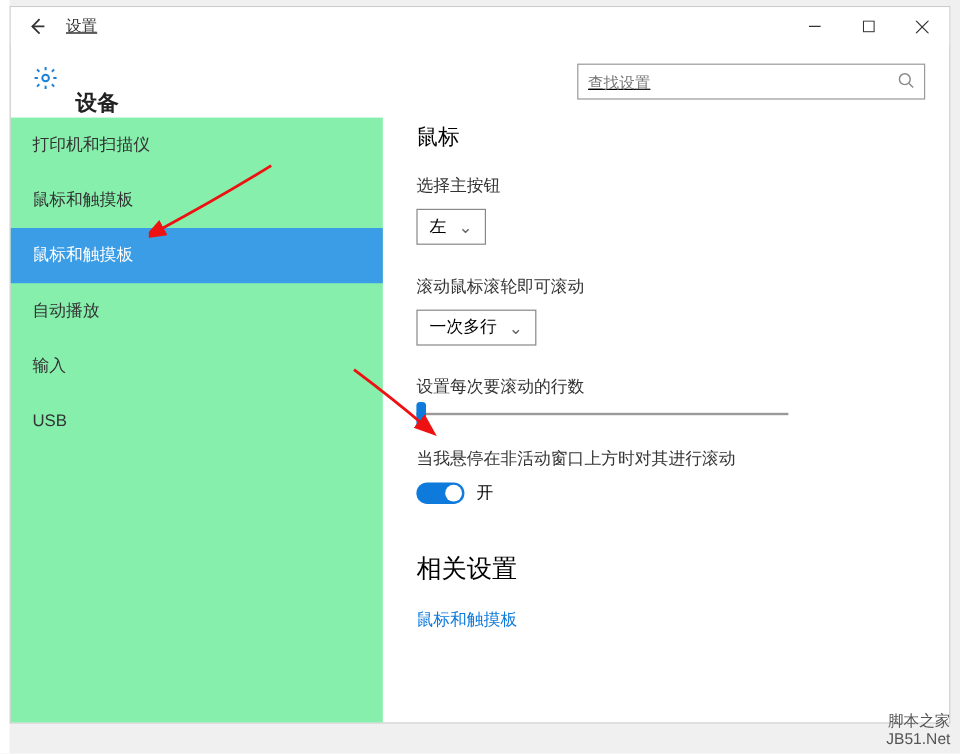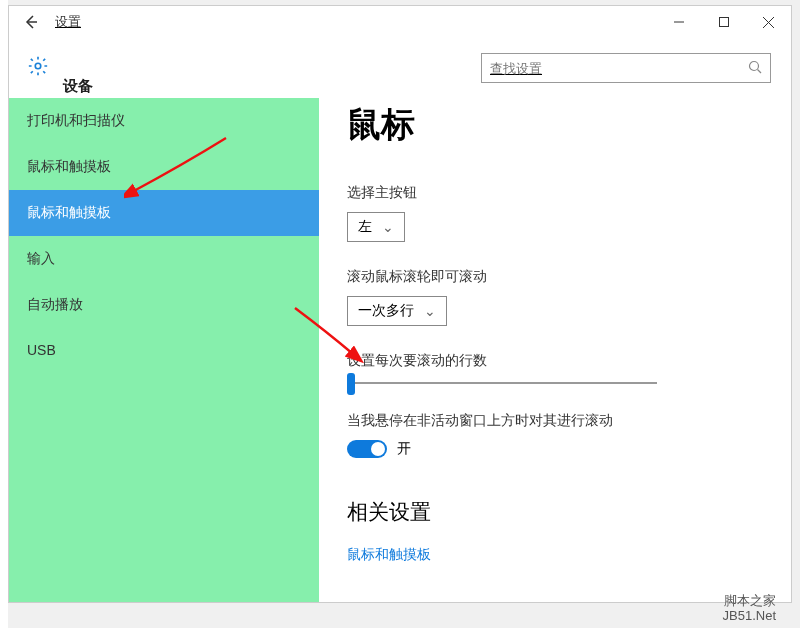--- a/index.html
+++ b/index.html
@@ -68,21 +68,21 @@
       align-items: center;
       padding-left: 18px;
       padding-right: 20px;
     }
     .gear {
       color: #1a81d8;
       font-size: 20px;
       margin-right: 14px;
     }
     .header-title {
-      font-size: 15px;
+      font-size: 18px;
       font-weight: 600;
       color: #222;
       margin-top: 36px;
     }
     .search-box {
       margin-left: auto;
       width: 290px;
       height: 30px;
       border: 1px solid #999;
       display: flex;
@@ -121,24 +121,24 @@
     .nav-item.active {
       background: #3b9de6;
       color: #fff;
     }
     .content {
       flex: 1;
       padding: 0 28px 0 28px;
       overflow: hidden;
     }
     h1.page-title {
-      font-size: 34px;
-      font-weight: 700;
+      font-size: 18px;
+      font-weight: 400;
       margin-top: 4px;
-      margin-bottom: 36px;
+      margin-bottom: 20px;
     }
     .label {
       font-size: 14px;
       color: #333;
       margin-bottom: 10px;
     }
     .select {
       border: 1px solid #888;
       display: inline-flex;
       align-items: center;
@@ -209,21 +209,21 @@
       cursor: pointer;
     }
     
     .arrow {
       position: absolute;
       pointer-events: none;
     }
     .watermark {
       position: absolute;
       bottom: 4px;
-      right: 24px;
+      right: 8px;
       font-size: 13px;
       color: #555;
       text-align: right;
       line-height: 1.2;
     }
     .edge-trunc {
       position: absolute;
       left: 0;
       top: 0;
       width: 8px;
@@ -282,22 +282,22 @@
           </svg>
       </span>
     </div>
   </div>
 
   <div class="body-area">
     <div class="sidebar">
       <div class="nav-item"><span>打印机和扫描仪</span></div>
       <div class="nav-item"><span>鼠标和触摸板</span></div>
       <div class="nav-item active"><span>鼠标和触摸板</span></div>
+      <div class="nav-item"><span>自动播放</span></div>
       <div class="nav-item"><span>输入</span></div>
-      <div class="nav-item"><span>自动播放</span></div>
       <div class="nav-item"><span>USB</span></div>
     </div>
 
     <div class="content">
       <h1 class="page-title">鼠标</h1>
 
       <div class="label">选择主按钮</div>
       <div class="select">
         <span>左</span>
         <span class="chev">⌄</span>

